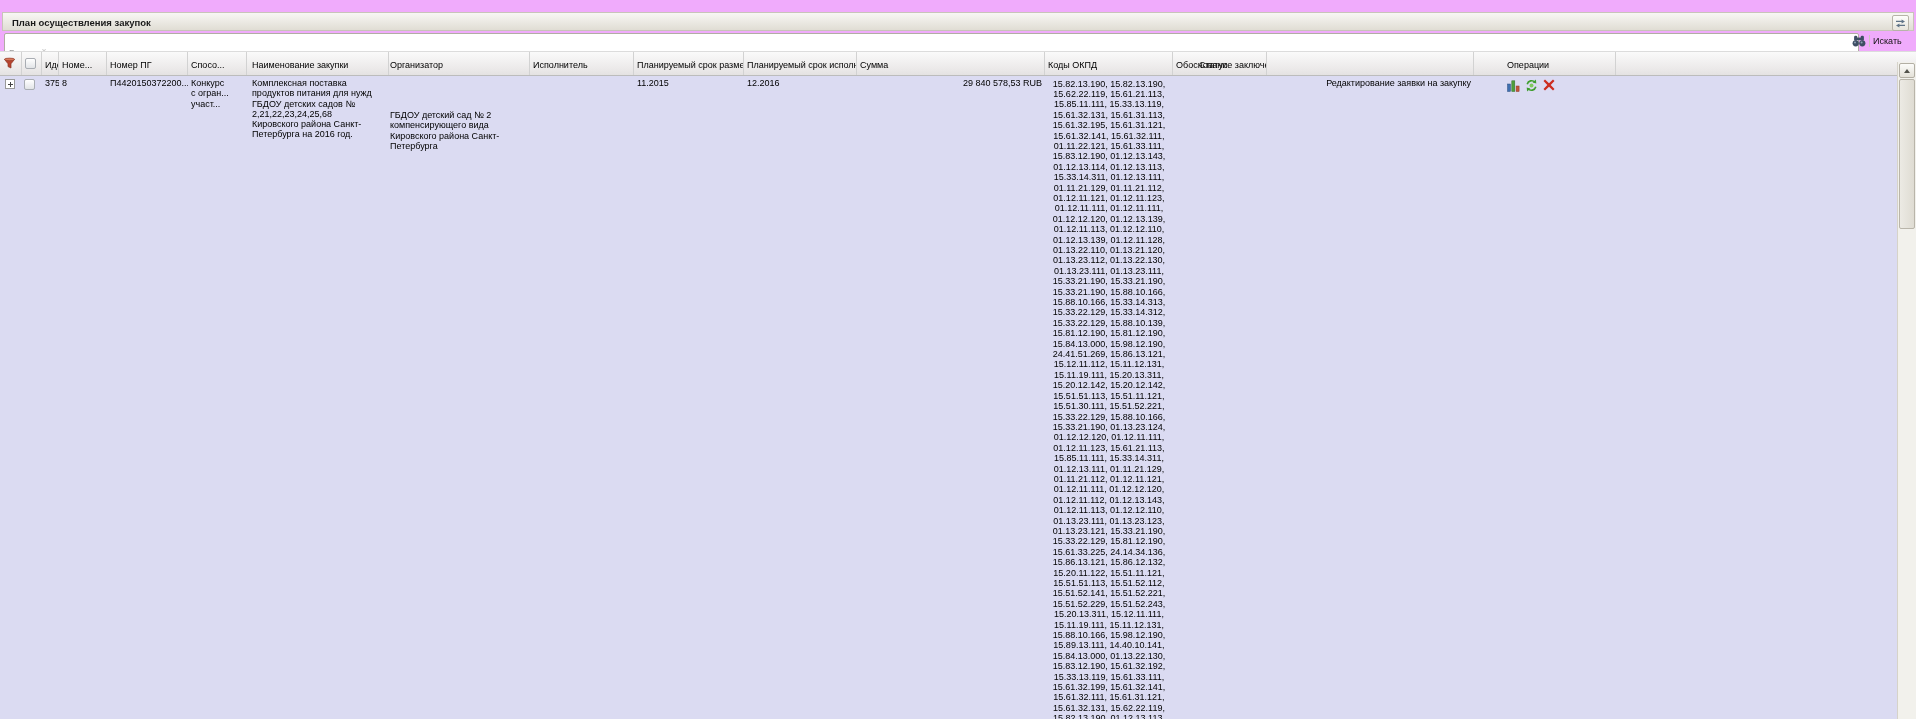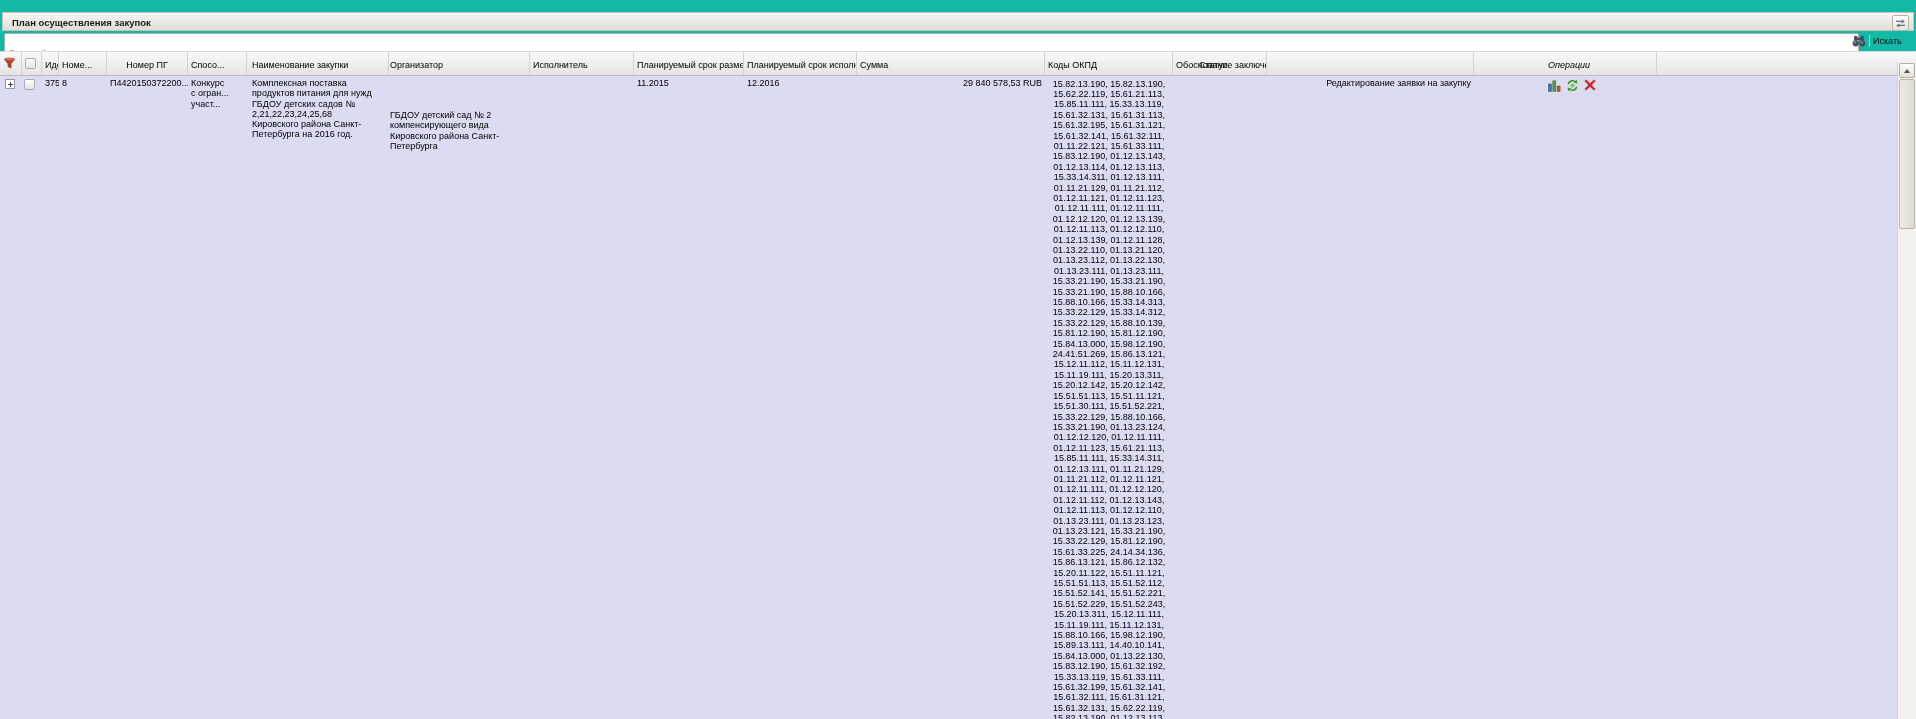--- a/index.html
+++ b/index.html
@@ -1,18 +1,18 @@
 <!DOCTYPE html>
 <html><head>
 <meta charset="utf-8">
 <style>
   html,body{margin:0;padding:0;background:#ffffff;}
   body{width:1916px;height:719px;overflow:hidden;
        font-family:"Liberation Sans","DejaVu Sans",sans-serif;font-size:9px;color:#000;}
-  .app{position:relative;width:1916px;height:719px;background:#14b8a6;}
+  .app{position:relative;width:1916px;height:719px;background:#f0abfc;}
 
   
   .titlebar{position:absolute;left:2px;right:2px;top:12px;height:19px;
     background:linear-gradient(#f8f7f4,#e0ddd4);
     border:1px solid #c8c4b9;box-sizing:border-box;}
   .titlebar .title{position:absolute;left:9px;top:4px;font-weight:bold;font-size:9.5px;color:#1a1a1a;}
   .tool-btn{position:absolute;right:4px;top:2px;width:15px;height:14px;
     background:linear-gradient(#fdfdfb,#e7e4db);border:1px solid #b7b3a8;border-radius:2px;
     display:flex;align-items:center;justify-content:center;cursor:pointer;}
 
@@ -33,26 +33,26 @@
     border-top:1px solid #dcdcdc;border-bottom:1px solid #bcbcbc;box-sizing:border-box;}
   .hc{position:absolute;top:0;height:23px;border-right:1px solid #d2d2d2;
     box-sizing:border-box;overflow:hidden;white-space:nowrap;
     padding:8px 3px 0 3px;cursor:pointer;}
   .hc.ar{text-align:left;}
   .hc.icon-cell{padding:5px 0 0 3px;}
 
   
   .col-f{left:0;width:22px;}      .col-cb{left:22px;width:20px;}
   .col-id{left:42px;width:17px;}  .col-num{left:59px;width:48px;}
-  .col-pg{left:107px;width:81px;text-align:center;} .col-way{left:188px;width:59px;}
+  .col-pg{left:107px;width:81px;} .col-way{left:188px;width:59px;}
   .col-name{left:233px;width:140px;margin-left:16px;} .col-org{left:387px;width:143px;}
   .col-exec{left:530px;width:104px;} .col-place{left:634px;width:110px;}
   .col-exd{left:744px;width:113px;}  .col-sum{left:857px;width:188px;}
   .col-okpd{left:1045px;width:128px;} .col-just{left:1173px;width:94px;}
-  .col-status{left:1196px;width:278px;} .col-ops{left:1545px;width:112px;font-style:italic;}
+  .col-status{left:1196px;width:278px;} .col-ops{left:1504px;width:112px;}
   .col-fill{left:1657px;right:0;width:auto;border-right:none;}
 
   
   .grid-body{position:absolute;left:0;right:19px;top:76px;bottom:0;overflow:hidden;background:#fff;}
   .grid-row{position:absolute;left:0;top:0;right:0;height:100%;background:#dbdbf2;cursor:default;}
   .rc{position:absolute;top:0;height:100%;box-sizing:border-box;padding:2px 3px 0 3px;
     overflow:hidden;line-height:10.3px;}
   .rc.ar{text-align:right;}
   .rc.nowrap{white-space:nowrap;}
   .cell-inner{display:inline-block;text-align:left;}

